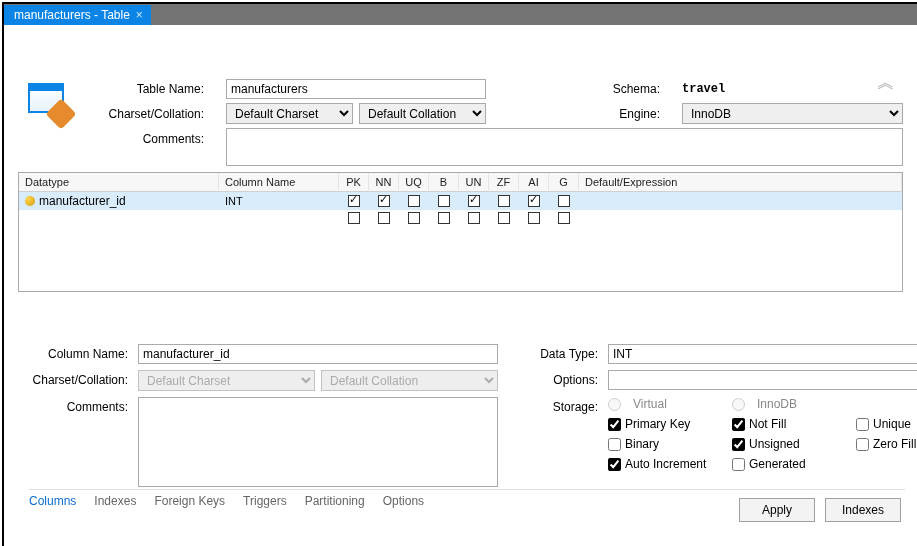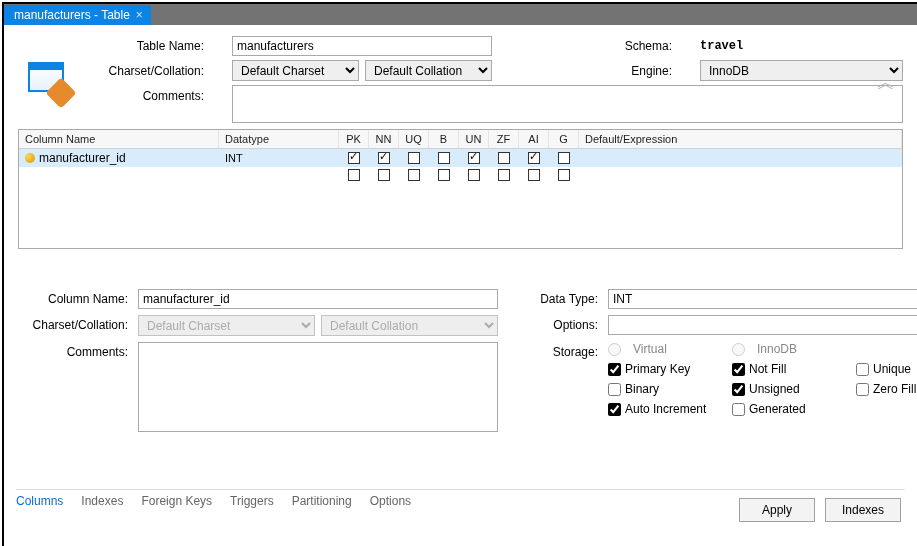--- a/index.html
+++ b/index.html
@@ -14,54 +14,54 @@
 
 .content { position: absolute; top: 22px; left: 0; right: 0; bottom: 0; padding: 10px 14px 10px 14px; }
 
 
 .toprow { display: flex; gap: 10px; margin-bottom: 6px; align-items: center; }
 .iconcell { width: 60px; display: flex; justify-content: center; align-items: flex-start; }
 .icon-table { width: 44px; height: 44px; position: relative; }
 .icon-table .sheet { width: 36px; height: 30px; background: linear-gradient(#fff,#e6f2fb); border: 2px solid #0b84e6; position: absolute; top: 4px; left: 2px; }
 .icon-table .sheet::before { content:""; position:absolute; top:0;left:0;right:0;height:6px;background:#0b84e6; }
 .icon-table .wrench { position: absolute; bottom: -2px; right: -2px; width: 22px; height: 22px; background: #e68a2e; border-radius: 4px; transform: rotate(45deg); }
-.topform { flex: 1; display: grid; grid-template-columns: 120px 260px 160px 1fr; gap: 4px 24px; align-items: center; }
+.topform { flex: 1; display: grid; grid-template-columns: 120px 260px 160px 1fr; gap: 4px 18px; align-items: center; margin-top: 43px; }
 .topform label { text-align: right; padding-right: 4px; color: #000; }
 .topform .wide { grid-column: 2 / span 3; }
 input[type=text], select, textarea { border: 1px solid #a9a9a9; padding: 2px 4px; font-size: 12px; background: #fff; }
 select { background: #efefef; height: 21px; }
 textarea { resize: none; }
 .schema-val { font-weight: bold; font-family: Liberation Mono, monospace; }
 .collapse-icon { position: absolute; right: 22px; top: 44px; color: #b0b0b0; font-size: 18px; cursor: pointer; }
 
 
 .gridwrap { border: 1px solid #a9a9a9; margin-top: 6px; height: 120px; overflow: hidden; }
 .grid { display: grid; grid-template-columns: 200px 120px 30px 30px 30px 30px 30px 30px 30px 30px 1fr; }
 .grid .hd { background: #f7f7f7; border-right: 1px solid #e5e5e5; border-bottom: 1px solid #d0d0d0; padding: 3px 6px; font-size: 11px; color: #222; text-align: left; white-space: nowrap; overflow: hidden; }
 .grid .hd.center { text-align: center; padding: 3px 2px; }
 .grid .cell { padding: 2px 6px; font-size: 11px; display: flex; align-items: center; }
 .grid .cell.center { justify-content: center; padding: 2px 2px; }
 .keyicon { width: 10px; height: 10px; display:inline-block; margin-right:4px; background: radial-gradient(circle at 30% 30%, #ffd54a, #d39a12); border-radius: 50%; position: relative; }
 .cbox { width: 12px; height: 12px; border: 1px solid #333; display: inline-block; position: relative; background:#fff; }
 .cbox.checked::after { content: "✓"; position: absolute; top: -3px; left: 0; font-size: 11px; }
 
 
-.detail { display: grid; grid-template-columns: 110px 360px 90px 1fr; gap: 6px 10px; margin-top: 40px; align-items: start; }
+.detail { display: grid; grid-template-columns: 110px 360px 90px 1fr; gap: 6px 10px; margin-top: 52px; align-items: start; }
 .detail label { text-align: right; padding-top: 3px; color: #000; }
 .detail .disabled-sel { background: #e7e7e7; color: #888; }
 .split-sel { display:flex; gap:6px; }
 .split-sel select { flex:1; }
 .storage-block { display: grid; grid-template-columns: 110px 110px 80px; gap: 6px 14px; }
 .radio { display:flex; align-items:center; gap:12px; color:#888; }
 .radio input { accent-color:#888; }
 .check { display:flex; align-items:center; gap:4px; }
 .check input { width:13px; height:13px; accent-color:#000; }
 
 
-.btabs { position: absolute; bottom: 38px; left: 12px; right: 12px; border-top: 1px solid #ddd; padding-top: 4px; display: flex; gap: 18px; }
+.btabs { position: absolute; bottom: 38px; left: 25px; right: 12px; border-top: 1px solid #ddd; padding-top: 4px; display: flex; gap: 18px; }
 .btabs span { color: #666; cursor: pointer; font-size: 12px; }
 .btabs span.active { color: #0b6cd0; }
 
 
 .actions { position: absolute; bottom: 24px; right: 16px; display: flex; gap: 10px; }
 .actions button { width: 76px; height: 24px; background: #f3f3f3; border: 1px solid #a0a0a0; cursor: pointer; }
 </style>
 </head>
 <body>
 
@@ -99,22 +99,22 @@
         <label>Engine:</label>
         <select><option>InnoDB</option></select>
 
         <label style="align-self:start;padding-top:4px">Comments:</label>
         <textarea class="wide" style="height: 38px;"></textarea>
       </div>
     </div>
 
     <div class="gridwrap">
       <div class="grid">
+        <div class="hd">Datatype</div>
         <div class="hd">Column Name</div>
-        <div class="hd">Datatype</div>
         <div class="hd center">PK</div>
         <div class="hd center">NN</div>
         <div class="hd center">UQ</div>
         <div class="hd center">B</div>
         <div class="hd center">UN</div>
         <div class="hd center">ZF</div>
         <div class="hd center">AI</div>
         <div class="hd center">G</div>
         <div class="hd">Default/Expression</div>
 

